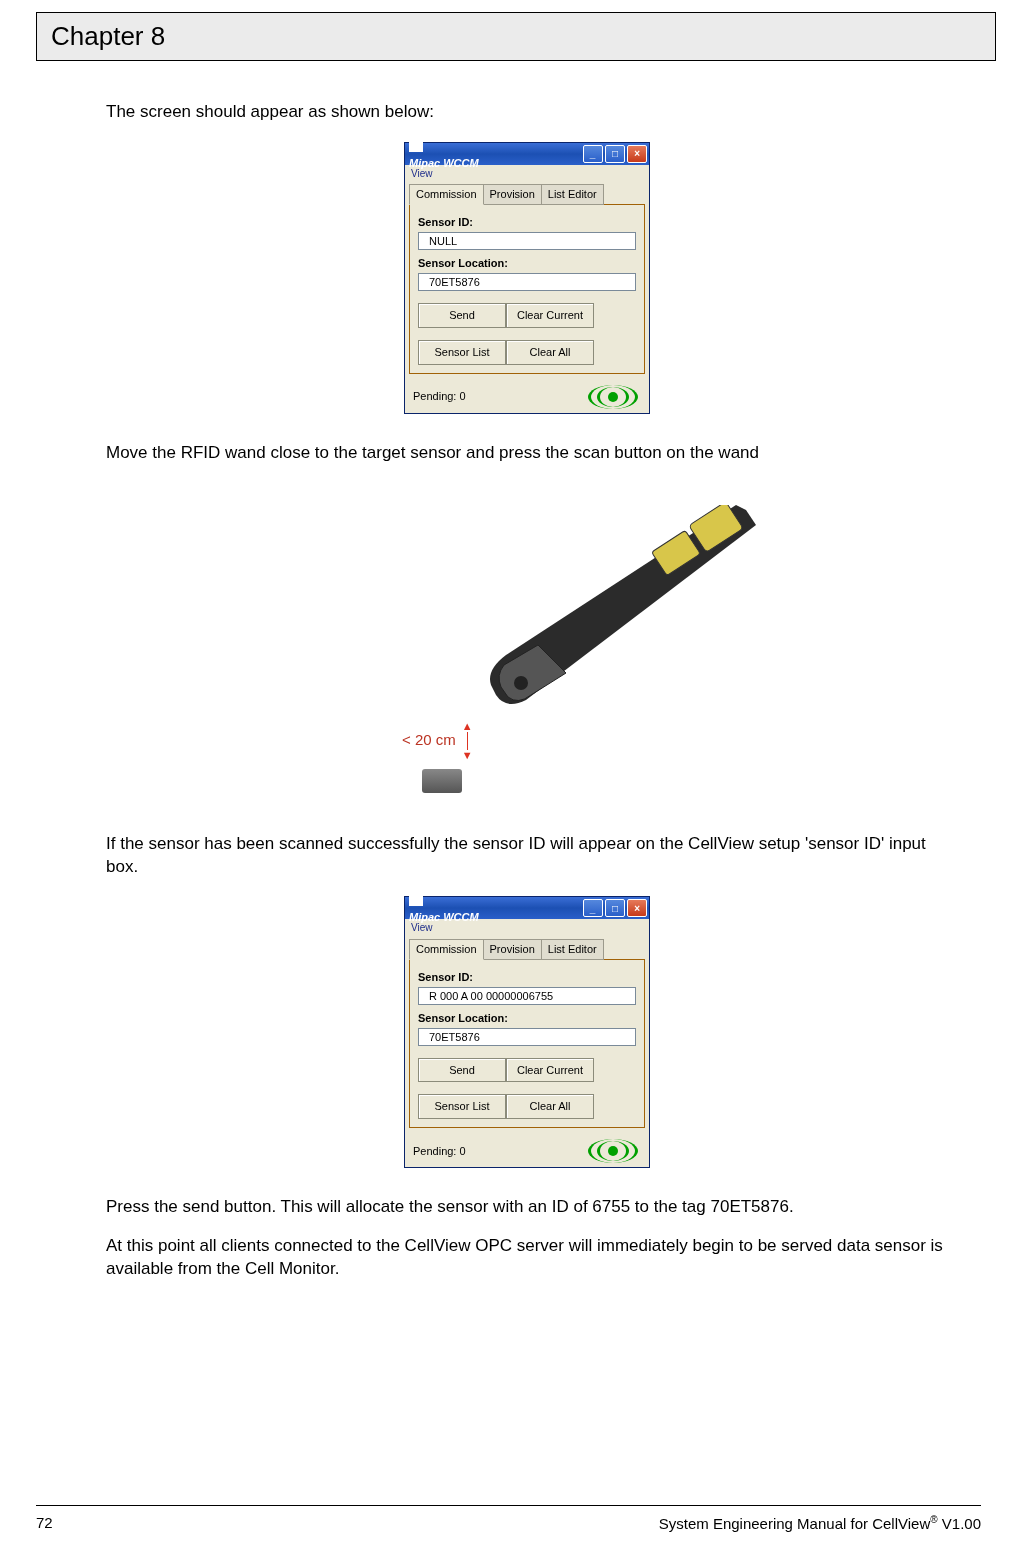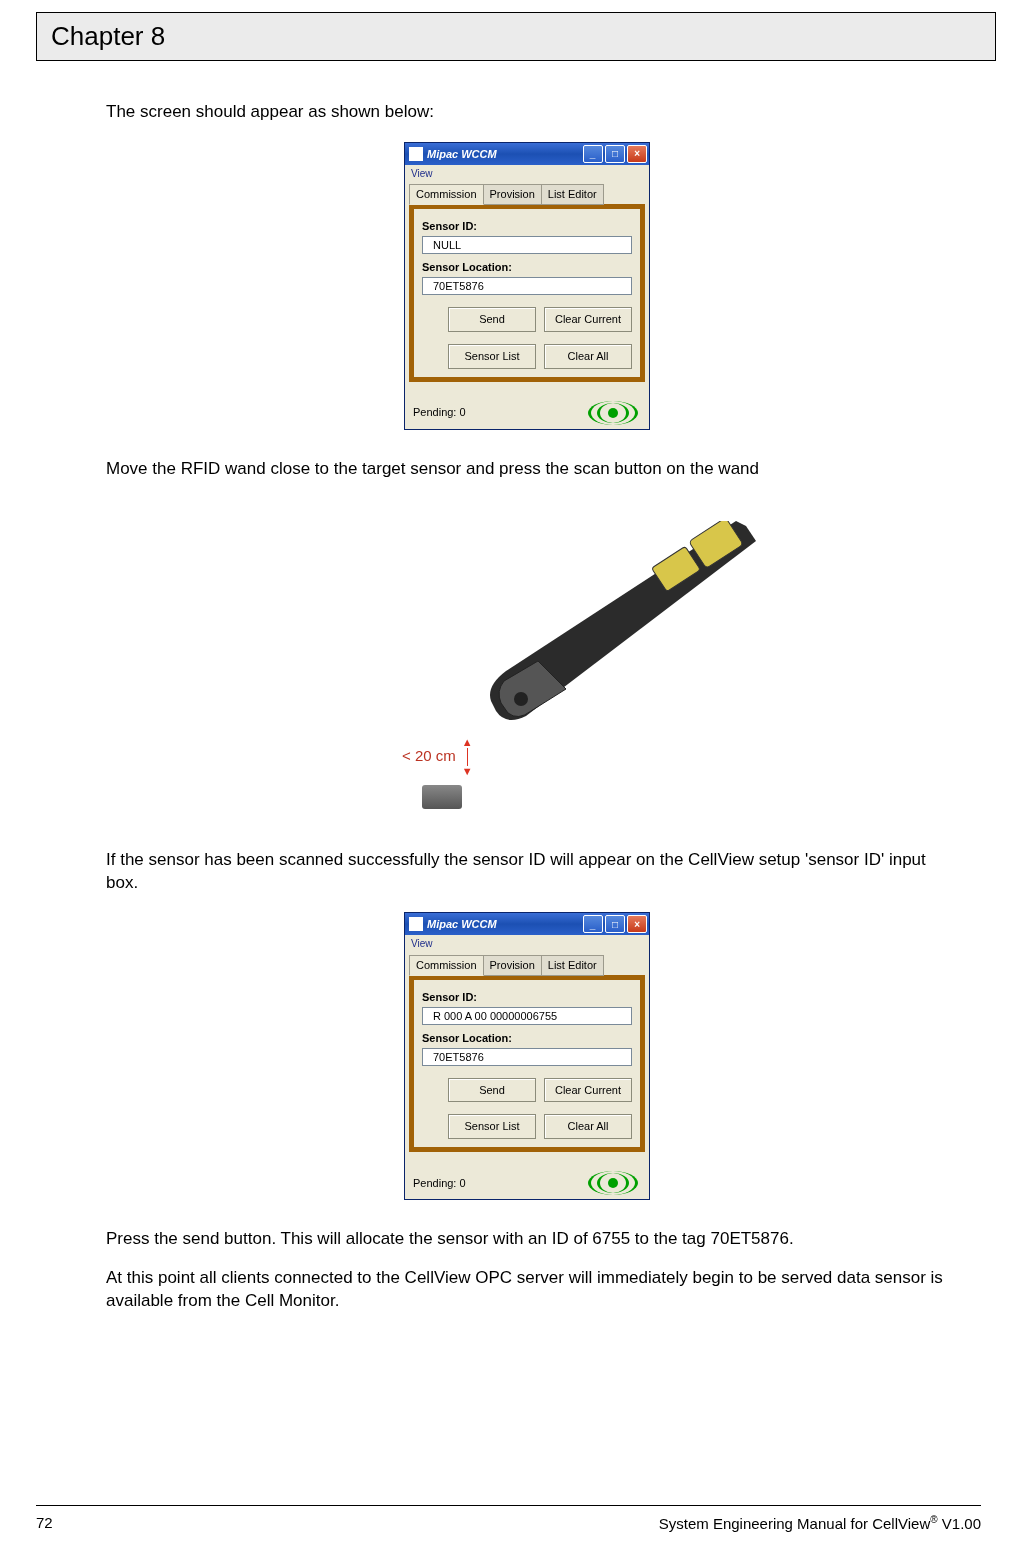--- a/index.html
+++ b/index.html
@@ -45,21 +45,21 @@
     height: 22px;
     background: linear-gradient(to bottom, #3a6ed6, #1c50b3 50%, #2a5fc9);
     color: #fff;
     display: flex;
     align-items: center;
     justify-content: space-between;
     padding: 0 2px 0 4px;
     font-weight: bold;
     font-style: italic;
   }
-  .xp-title-left { display: flex; align-items: flex-start; gap: 4px; }
+  .xp-title-left { display: flex; align-items: flex-start; gap: 4px; flex-direction: column; }
   .xp-appicon {
     width: 14px; height: 14px; background: #fff; display: inline-block;
   }
   .xp-buttons { display: flex; gap: 2px; }
   .xp-btn {
     width: 18px; height: 16px; border: 1px solid #fff; border-radius: 2px;
     display: flex; align-items: center; justify-content: center;
     font-size: 10px; font-weight: bold; color: #fff;
     background: linear-gradient(to bottom, #5588dd, #2a5fc9);
   }
@@ -80,38 +80,38 @@
     position: relative;
     z-index: 2;
     text-align: center;
   }
   .xp-tab.inactive {
     border-bottom: 1px solid #9c9a8c;
     background: #e0ddcf;
     z-index: 1;
   }
   .xp-tabcontent {
-    border: 5px solid #a16207;
-    margin: 0 4px 12px;
+    border: 1px solid #a16207;
+    margin: 0 4px 4px;
     padding: 6px 8px 8px;
     position: relative;
     top: -1px;
   }
   .xp-label { font-weight: bold; margin-top: 4px; }
   .xp-input {
     width: 100%;
     box-sizing: border-box;
     border: 1px solid #7a8a99;
     background: #fff;
     padding: 2px 10px;
     margin-top: 2px;
     font-size: 11px;
     height: 18px;
   }
-  .xp-btnrow { display: flex; justify-content: flex-end; gap: 8px; margin-top: 12px; }
+  .xp-btnrow { display: flex; justify-content: flex-start; gap: 0; margin-top: 12px; }
   .xp-button {
     border: 1px solid #8b8b7a;
     background: #ece9d8;
     padding: 4px 0;
     width: 86px;
     text-align: center;
     font-size: 11px;
     box-shadow: inset 1px 1px 0 #fff;
   }
   .xp-footer {

